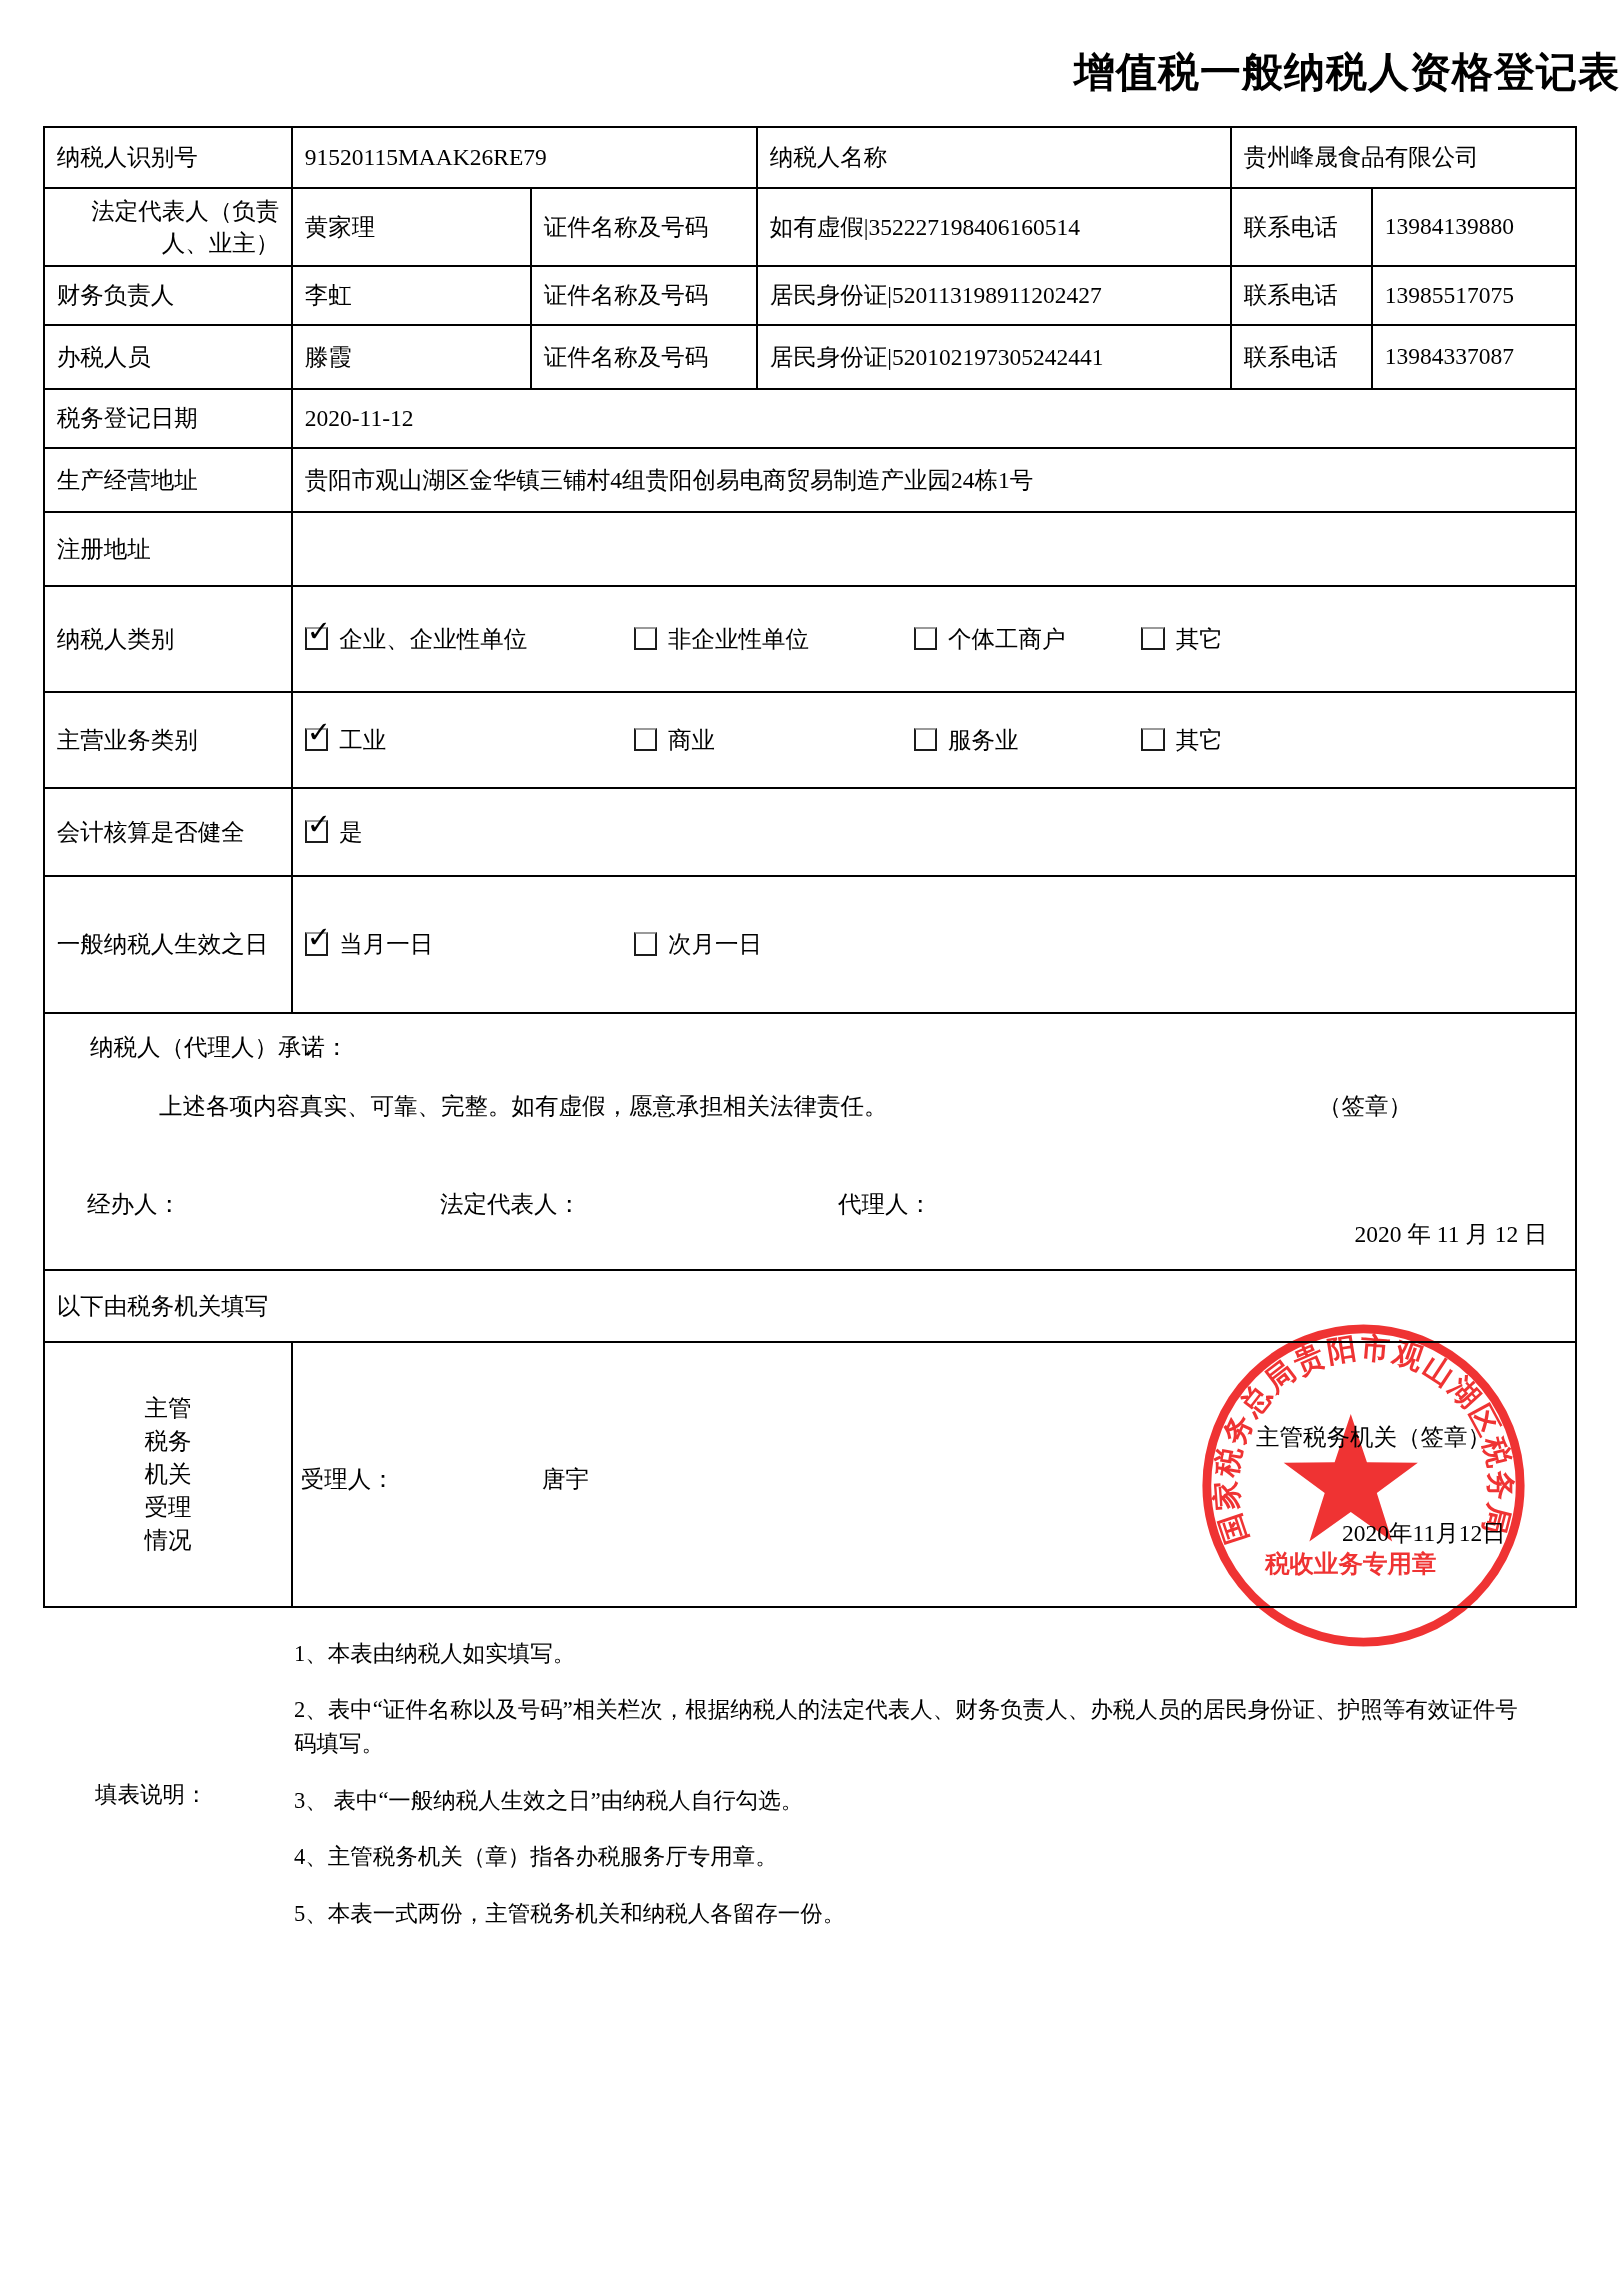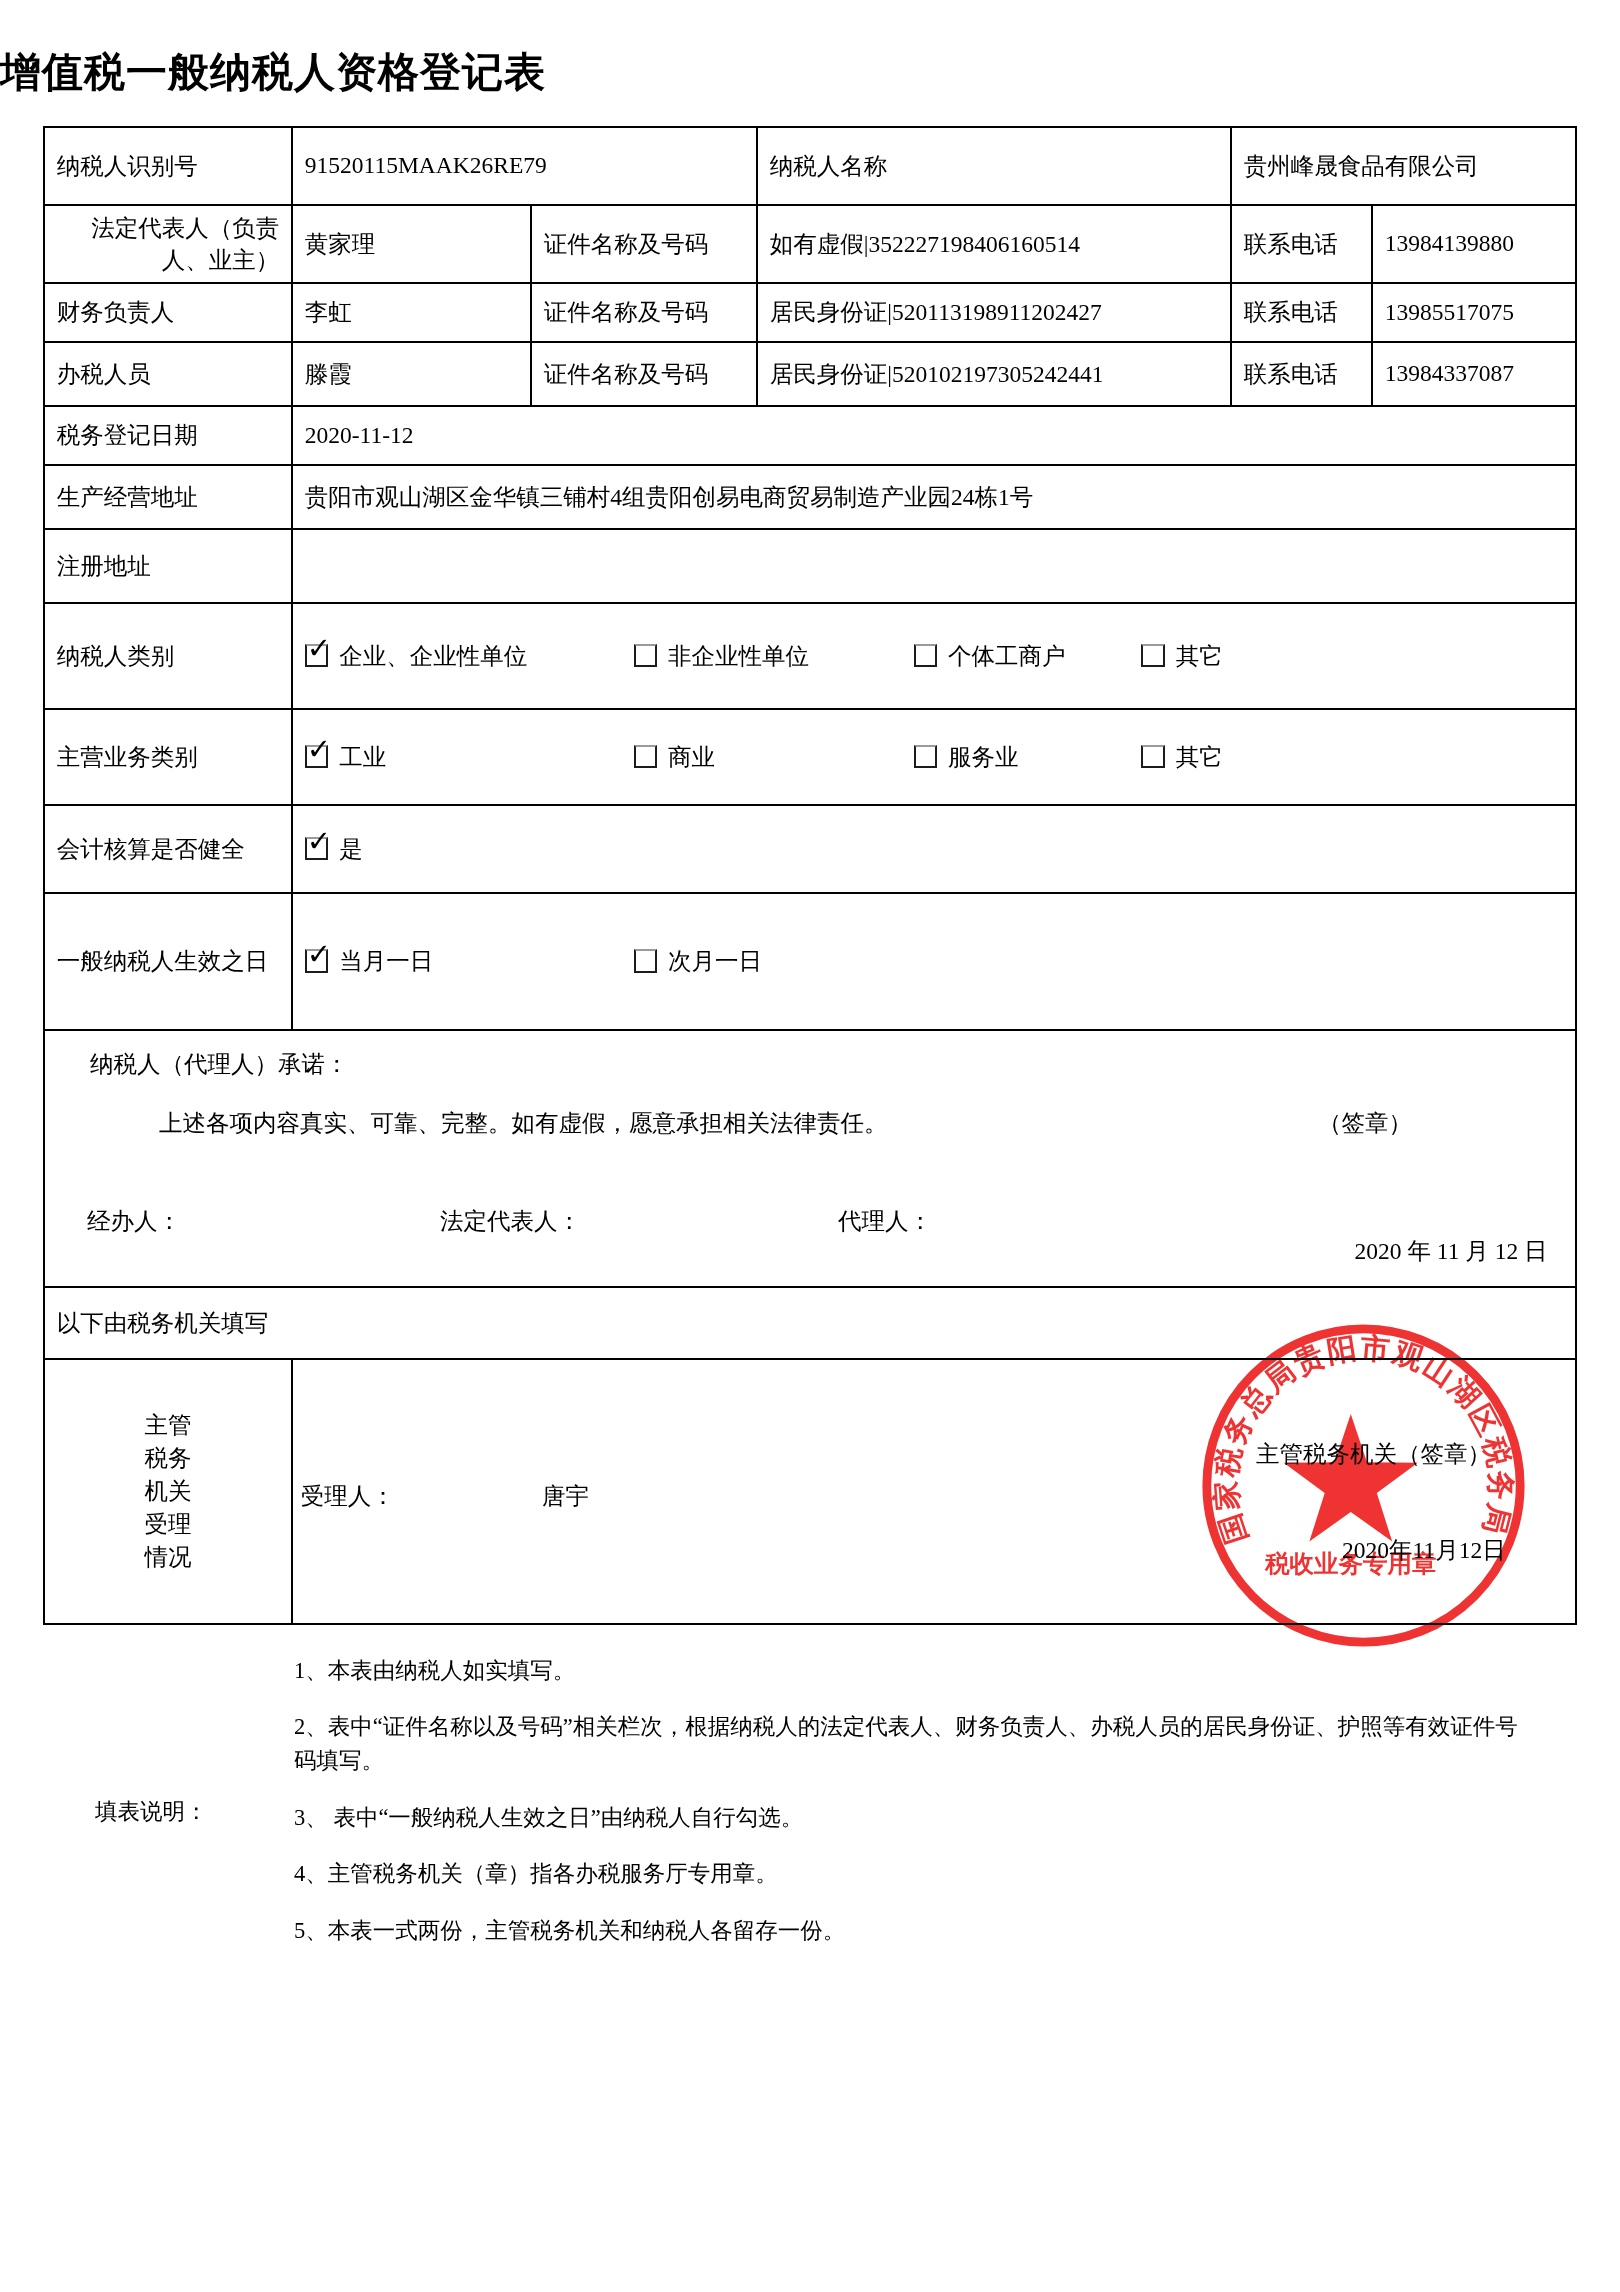--- a/index.html
+++ b/index.html
@@ -6,24 +6,25 @@
   .page{
     position:relative;
     width:1620px;
     height:2293px;
     background:#fff;
     color:#000;
     font-family:"Liberation Serif","DejaVu Serif",serif;
   }
   .title{
     padding-top:45px;
-    text-align:left;
+    text-align:right;
     font-size:41px;
     font-weight:bold;
     letter-spacing:1px;
+    margin-left:33px;
   }
   table.form{
     border-collapse:collapse;
     table-layout:fixed;
     width:1533px;
     margin:25.5px 0 0 43px;
     font-size:23.5px;
   }
   table.form td{
     border:2px solid #000;
@@ -93,21 +94,21 @@
     <colgroup>
       <col style="width:248px">
         <col style="width:239px">
         <col style="width:226px">
       <col style="width:474px">
         <col style="width:141px">
         <col style="width:204px">
     </colgroup>
 
     <tbody>
-        <tr style="height:78px">
+        <tr style="height:61px">
       <td class="lbl">纳税人识别号</td>
       <td colspan="2">91520115MAAK26RE79</td>
       <td class="lbl">纳税人名称</td>
       <td colspan="2">贵州峰晟食品有限公司</td>
     </tr>
 
     <tr style="height:78px">
       <td class="lbl-c">法定代表人（负责人、业主）</td>
       <td>黄家理</td>
       <td>证件名称及号码</td>

